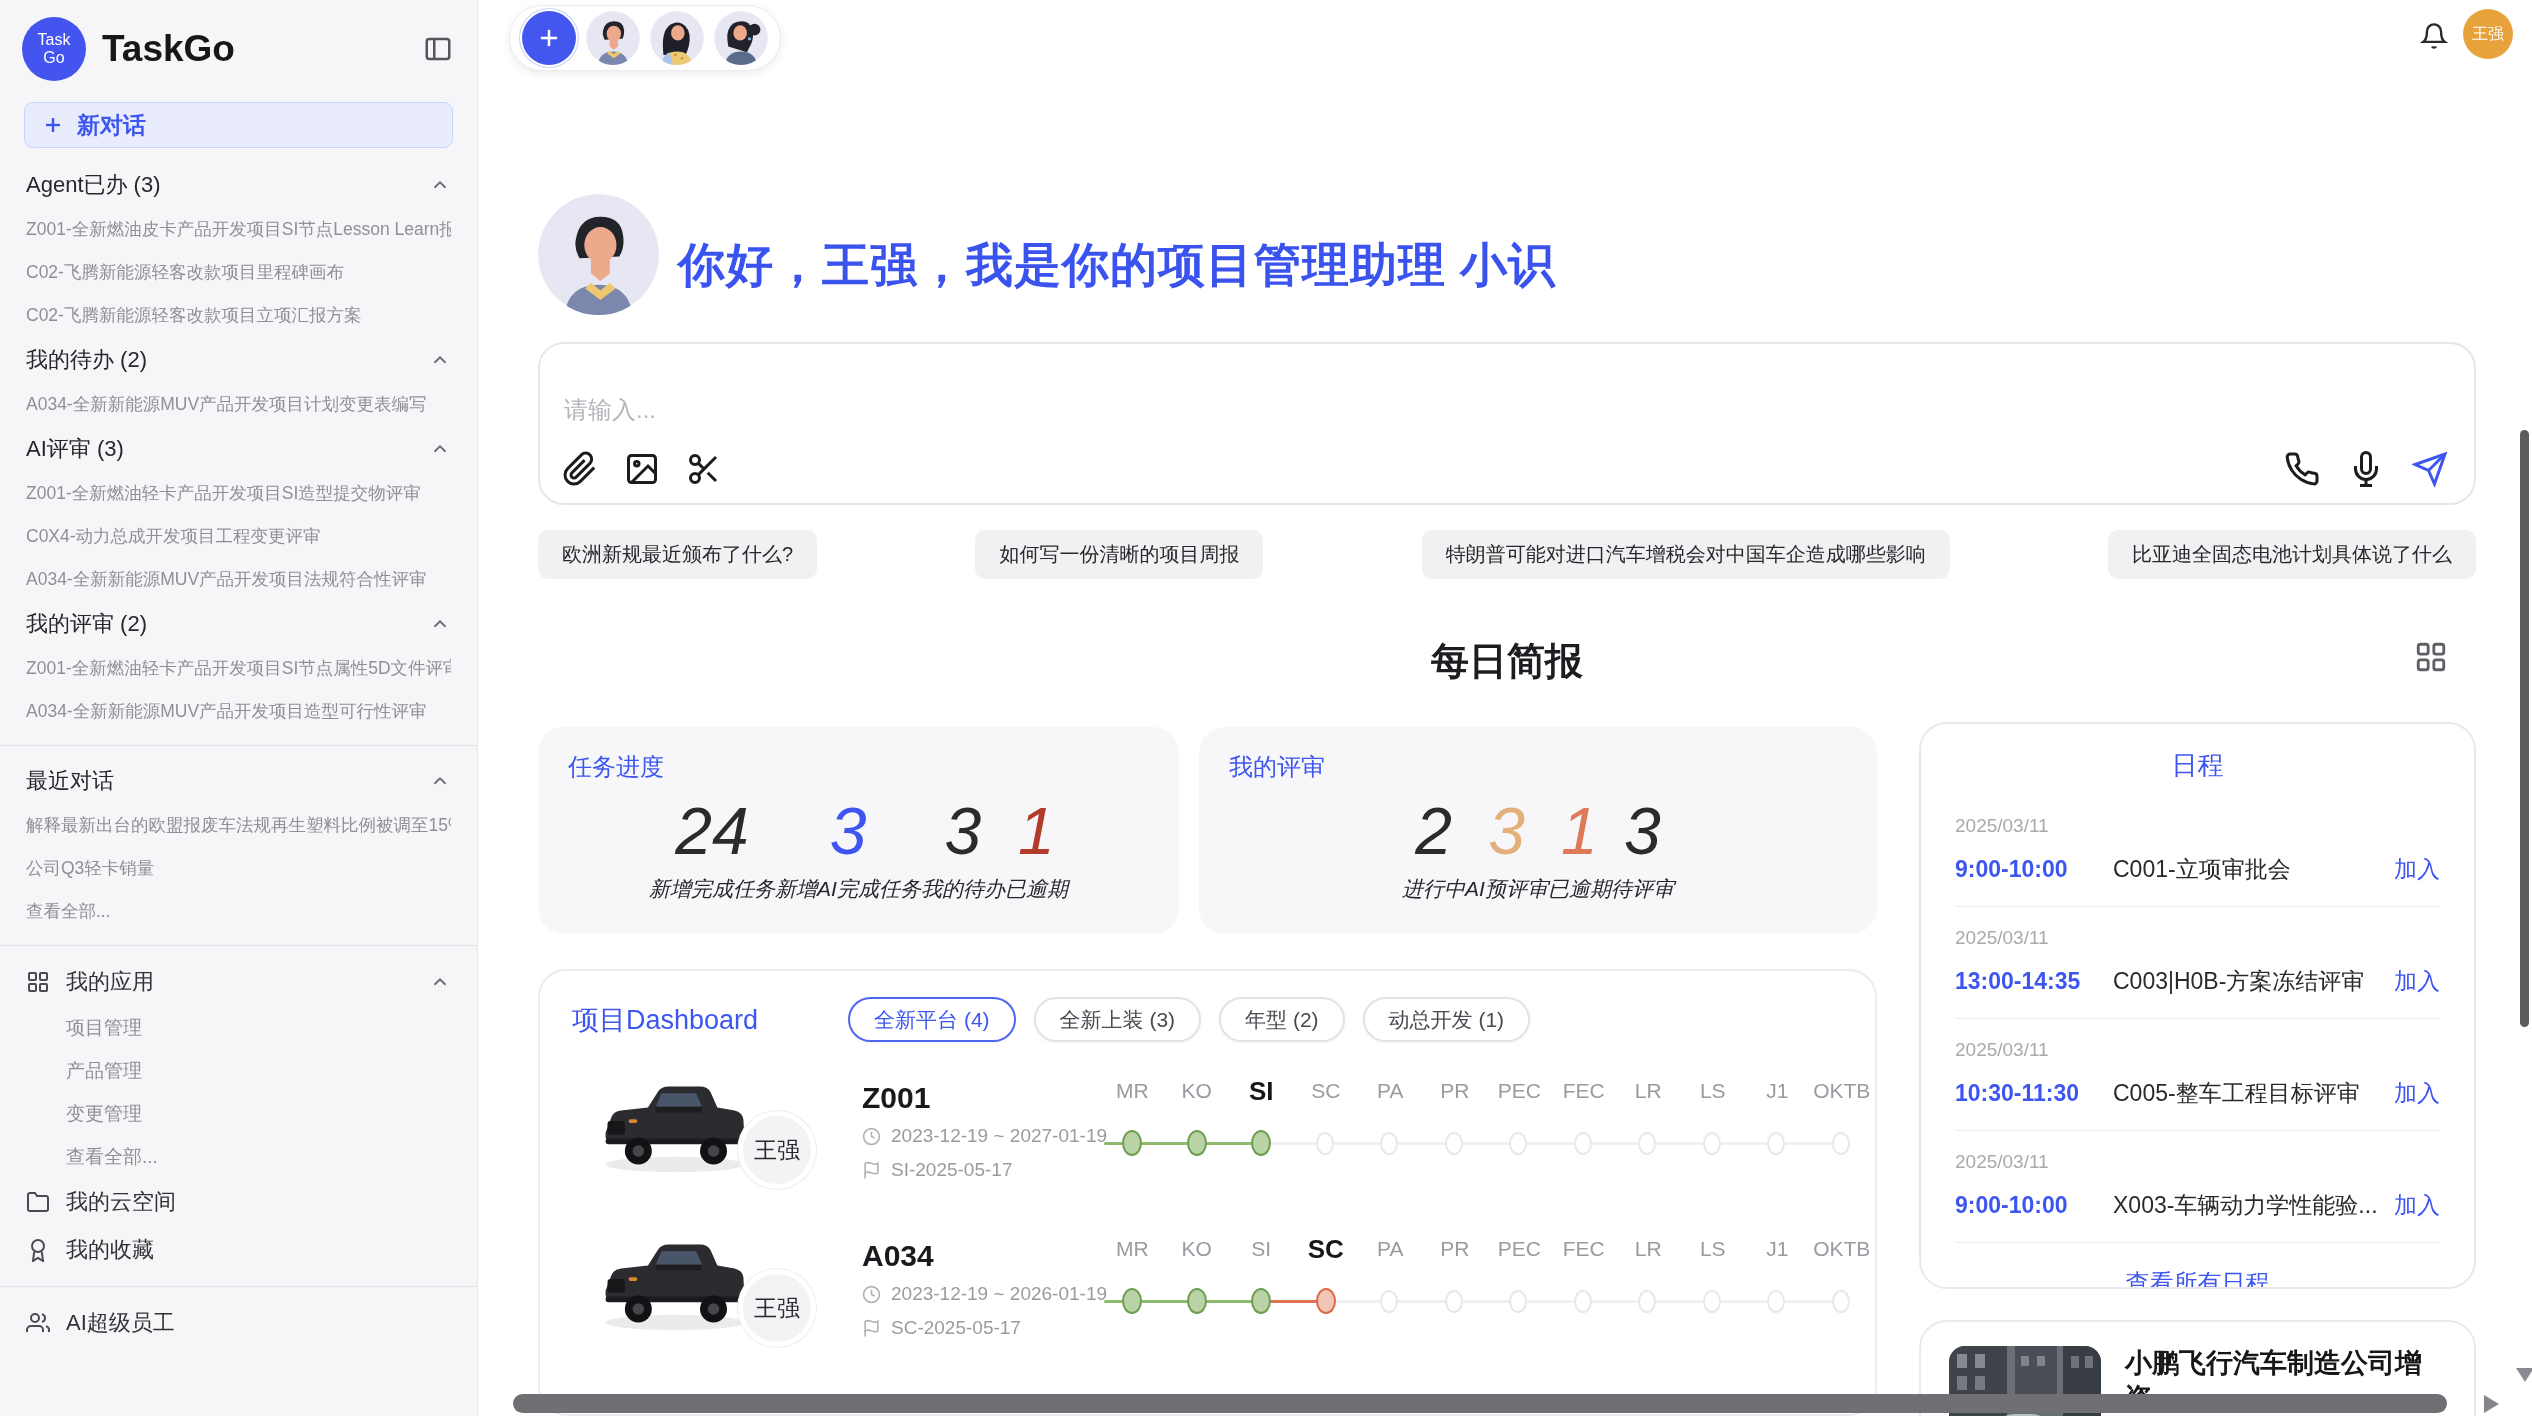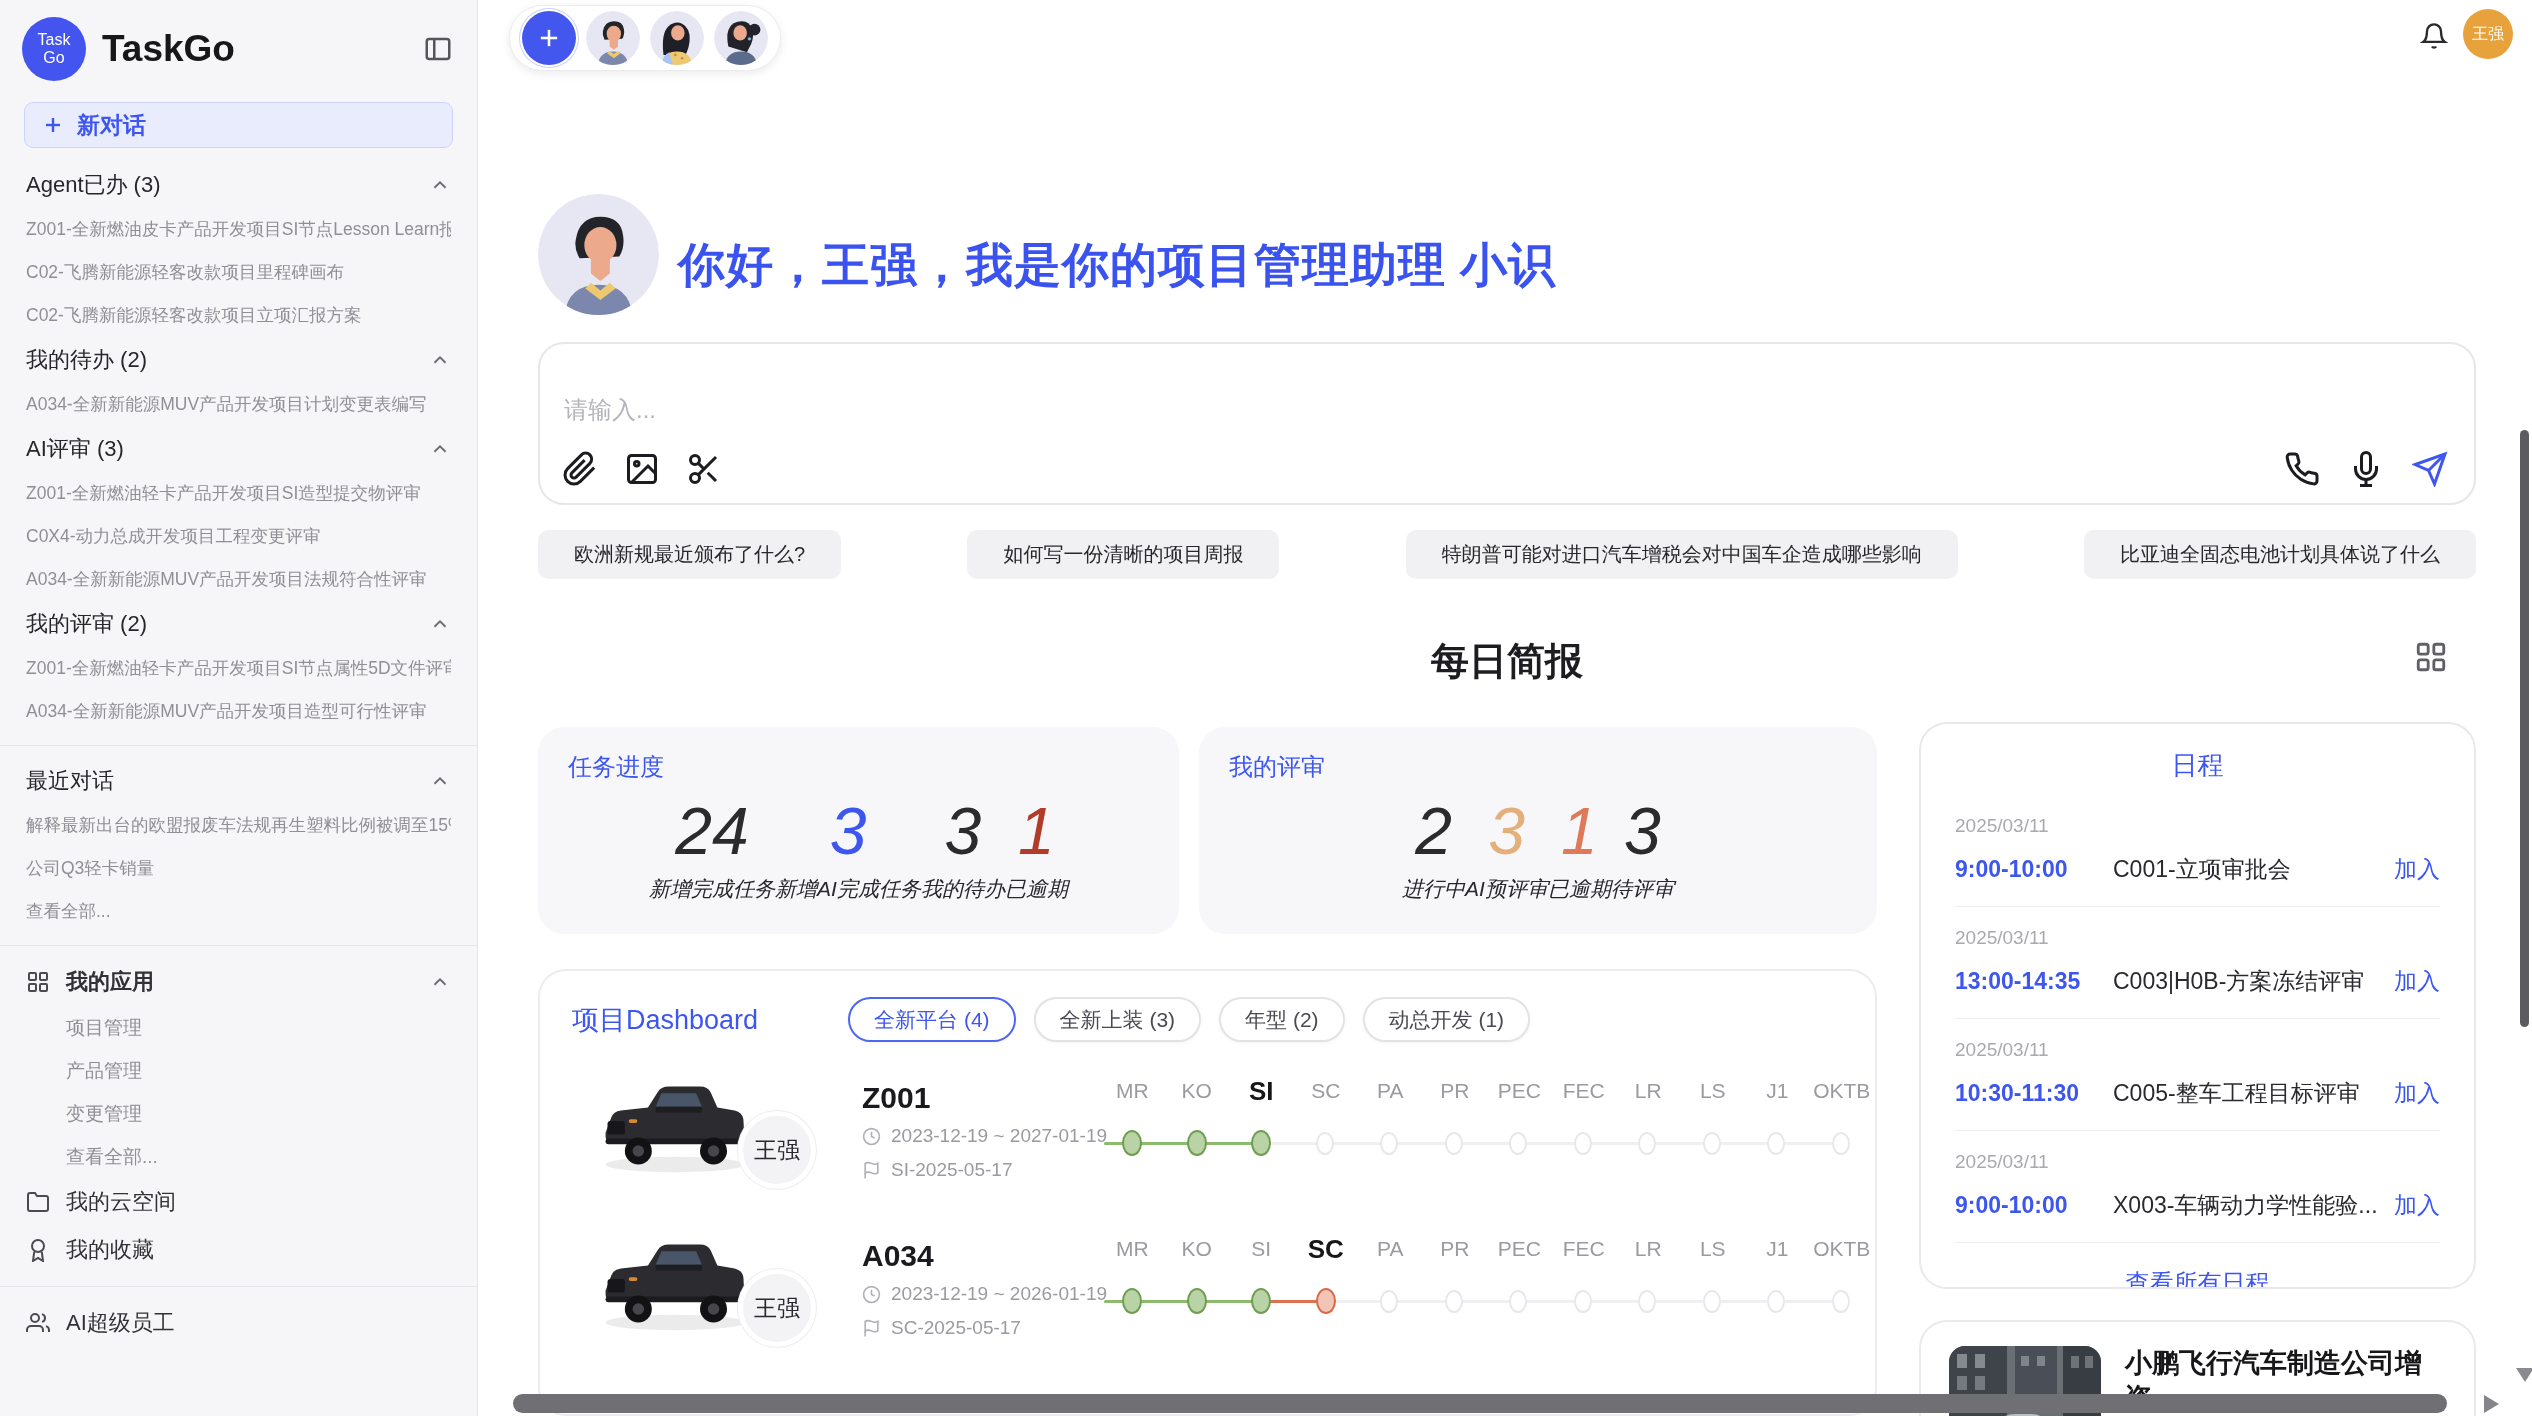--- a/index.html
+++ b/index.html
@@ -25,21 +25,21 @@
   .sb-body { padding:6px 26px 0; }
   .sb-sec-head { height:46px; display:flex; align-items:center; justify-content:space-between;
     font-size:22px; color:#27272b; font-weight:500; cursor:pointer; }
   .chev { width:22px; height:22px; color:#6a6a70; flex-shrink:0; }
   .sb-item { height:43px; line-height:43px; font-size:17.5px; color:#8f8f96;
     white-space:nowrap; overflow:hidden; cursor:pointer; }
   .sb-divider { height:1px; background:#e4e4e8; margin:12px -26px; }
   .sb-row { height:48px; display:flex; align-items:center; gap:16px; font-size:22px;
     color:#323236; cursor:pointer; }
   .sb-row .icon { width:24px; height:24px; color:#4a4a50; flex-shrink:0; }
-  .sb-row .grow { flex:1;font-weight:bold; }
+  .sb-row .grow { flex:1; }
   .sb-sub { padding-left:40px; height:43px; line-height:43px; font-size:19px; color:#8f8f96; cursor:pointer; }
 
   
   .avatars-pill { position:absolute; left:509px; top:5px; height:66px; border-radius:33px;
     background:#fff; border:1px solid #ececf0; box-shadow:0 3px 10px rgba(0,0,0,.08);
     display:flex; align-items:center; gap:10px; padding:0 12px; z-index:6; }
   .plus-btn { width:54px; height:54px; border-radius:50%; background:#4356ee; color:#fff;
     display:flex; align-items:center; justify-content:center; cursor:pointer;
     box-shadow:0 0 0 2px #fff, 0 0 0 3px #c9d2fa; }
   .plus-btn svg { width:28px; height:28px; }
@@ -67,21 +67,21 @@
   .ask-tools-left { position:absolute; left:22px; bottom:16px; display:flex; gap:26px; }
   .ask-tools-right { position:absolute; right:26px; bottom:16px; display:flex; gap:28px; align-items:center; }
   .tool-icon { width:36px; height:36px; color:#1c1c20; cursor:pointer; }
   .tool-icon svg { width:100%; height:100%; }
   .tool-icon.send { color:#3f57f0; }
 
   
   .chips { position:absolute; left:538px; top:530px; width:1938px; display:flex;
     justify-content:space-between; gap:20px; }
   .chip { height:49px; line-height:49px; border-radius:10px; background:#f1f1f3;
-    padding:0 36px; font-size:20px; color:#28282c; white-space:nowrap; overflow:hidden;
+    padding:0 24px; font-size:20px; color:#28282c; white-space:nowrap; overflow:hidden;
     cursor:pointer; flex:0 1 auto; }
 
   
   .brief-title { position:absolute; left:538px; top:636px; width:1938px; text-align:center;
     font-size:38px; font-weight:700; color:#1d1d21; }
   .brief-grid { position:absolute; left:2414px; top:640px; width:34px; height:34px;
     color:#5f5f66; cursor:pointer; }
   .brief-grid svg { width:100%; height:100%; }
   .stat-card { position:absolute; top:727px; height:207px; background:#f7f7f9; border-radius:26px; }
   .stat-card.c1 { left:538px; width:641px; }

